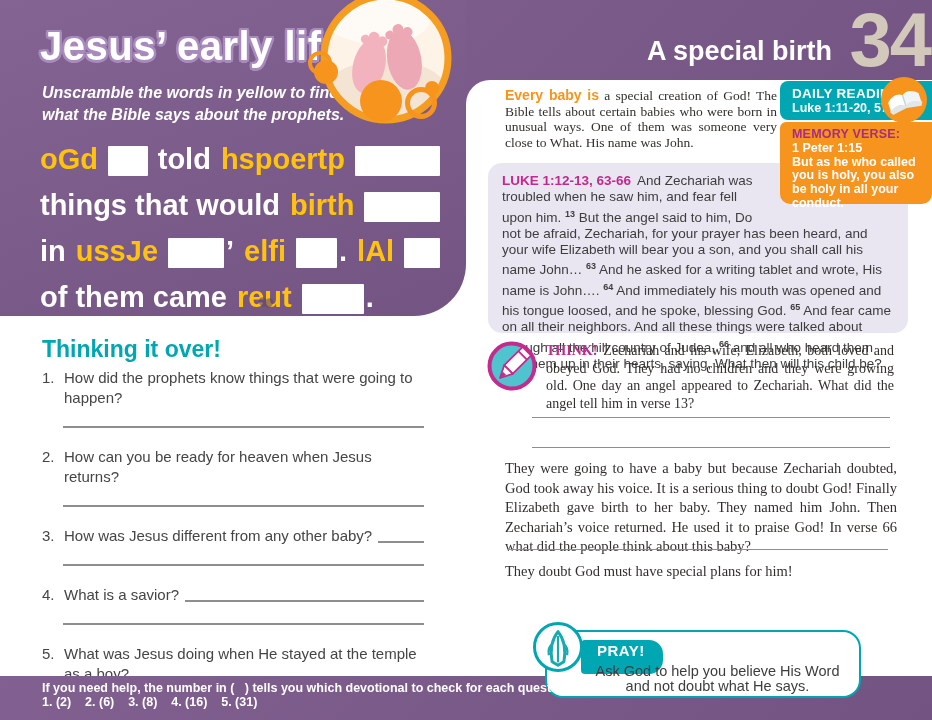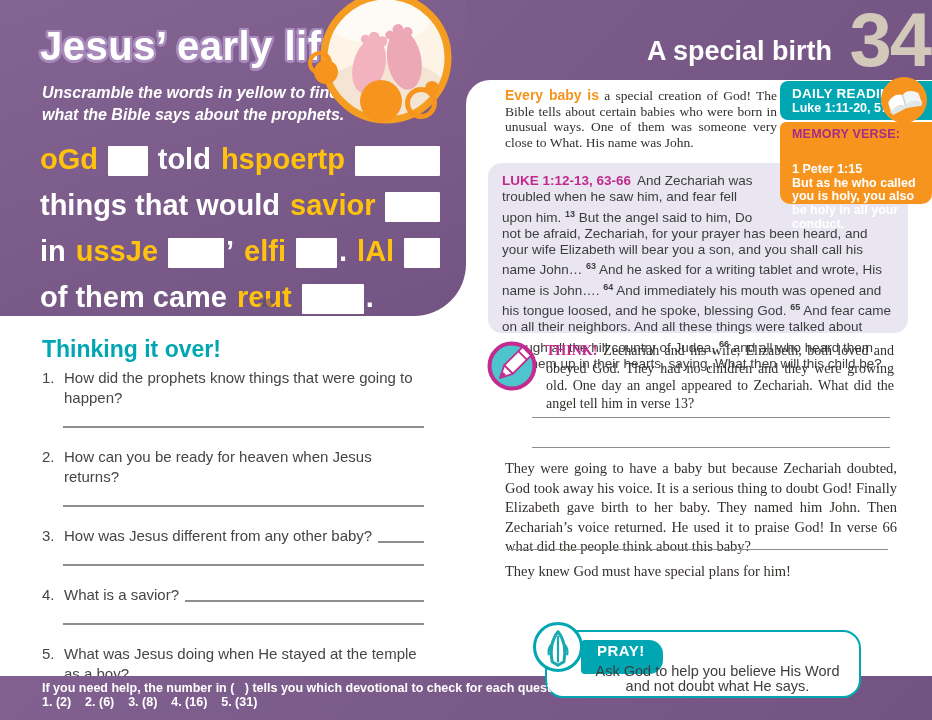--- a/index.html
+++ b/index.html
@@ -68,21 +68,21 @@
   .daily-box{position:absolute;left:780px;top:81px;right:0;height:39px;background:var(--teal);
     border-radius:8px 0 0 8px;color:#fff;padding:5px 0 0 12px;box-sizing:border-box;z-index:3;}
   .daily-label{font-size:13.5px;font-weight:800;letter-spacing:.3px;}
   .daily-ref{font-size:12.5px;font-weight:700;}
   .book-badge{position:absolute;left:880px;top:76px;width:48px;height:48px;z-index:4;}
 
   .memory-box{position:absolute;left:780px;top:122px;right:0;height:82px;background:var(--orange);
     border-radius:6px 0 10px 10px;color:#fff;padding:6px 8px 0 12px;box-sizing:border-box;z-index:3;
     font-size:12.5px;line-height:13.8px;font-weight:700;}
   .memory-label{color:#a62c87;font-weight:800;letter-spacing:.2px;}
-  .memory-ref{font-weight:800;margin-top:21px;}
+  .memory-ref{font-weight:800;}
 
   .scripture-box{position:absolute;left:488px;top:163px;width:420px;height:170px;background:var(--lavender);
     border-radius:14px;padding:10px 14px;box-sizing:border-box;color:var(--ink);
     font-size:13.5px;line-height:16px;}
   .scripture-spacer{float:right;width:138px;height:48px;}
   .scripture-ref{color:var(--magenta);font-weight:800;margin-right:6px;}
   .verse-num{font-size:9px;font-weight:700;}
 
   .think-icon{position:absolute;left:486px;top:340px;width:52px;height:52px;z-index:3;}
   .think-text{position:absolute;left:546px;top:342px;width:348px;margin:0;
@@ -160,21 +160,21 @@
   <div class="puzzle" id="puzzle">
       <div class="puzzle-line">
         <span class="pz-yellow">oGd</span>
         <span class="pz-blank" style="width: 50px;"></span>
         <span class="pz-white">told</span>
         <span class="pz-yellow">hspoertp</span>
         <span class="pz-blank" style="width: 107px;"></span>
       </div>
       <div class="puzzle-line">
         <span class="pz-white">things that would</span>
-        <span class="pz-yellow">savior</span>
+        <span class="pz-yellow">birth</span>
         <span class="pz-blank" style="width: 91px;"></span>
       </div>
       <div class="puzzle-line">
         <span class="pz-white">in</span>
         <span class="pz-yellow">ussJe</span>
         <span class="pz-blank" style="width: 75px;"></span>
         <span class="pz-white pz-glue">’</span>
         <span class="pz-yellow">elfi</span>
         <span class="pz-blank" style="width: 55px;"></span>
         <span class="pz-white pz-glue">.</span>
@@ -271,21 +271,21 @@
       </g>
     </svg>
   </div>
   <p class="think-text"><span class="scripture-ref">THINK!</span><span>Zechariah and his wife, Elizabeth, both loved and obeyed God. They had no children and they were growing old. One day an angel appeared to Zechariah. What did the angel tell him in verse 13?</span></p>
 
   <div class="rline rline1"></div>
   <div class="rline rline2"></div>
 
   <p class="middle-par">They were going to have a baby but because Zechariah doubted, God took away his voice. It is a serious thing to doubt God! Finally Elizabeth gave birth to her baby. They named him John. Then Zechariah’s voice returned. He used it to praise God! In verse 66 what did the people think about this baby?</p>
   <div class="rline rline3"></div>
-  <p class="closing">They knew God must have special plans for him!</p>
+  <p class="closing">They doubt God must have special plans for him!</p>
 
   <div class="pray-box">
     <div class="pray-icon">
       <svg width="44" height="44" viewBox="0 0 30 30" style="margin:0 0 0 0;">
         <path d="M15 4.5 C11 9.5 9.5 17 11 25 L15 27.5 L19 25 C20.5 17 19 9.5 15 4.5 Z" fill="#ffffff" stroke="#1aa9b0" stroke-width="2" stroke-linejoin="round"></path>
         <line x1="15" y1="7.5" x2="15" y2="25.5" stroke="#1aa9b0" stroke-width="1.5"></line>
         <path d="M11.2 13 C9.2 14.4 8.2 17.5 8.8 20.6" fill="none" stroke="#1aa9b0" stroke-width="1.6"></path>
         <path d="M18.8 13 C20.8 14.4 21.8 17.5 21.2 20.6" fill="none" stroke="#1aa9b0" stroke-width="1.6"></path>
       </svg>
     </div>

